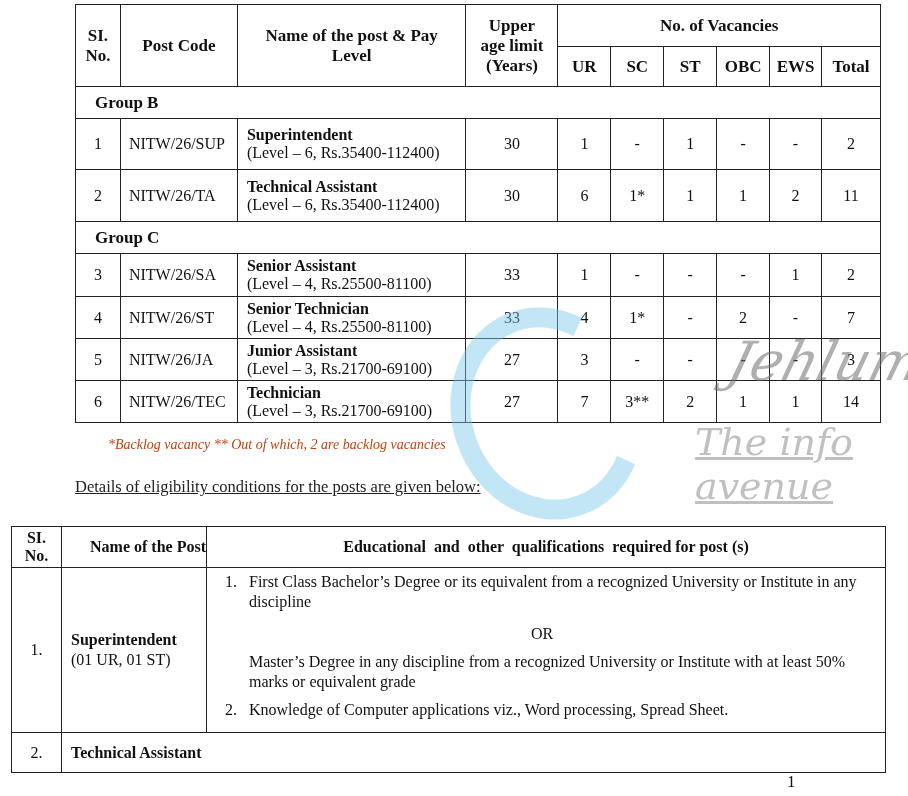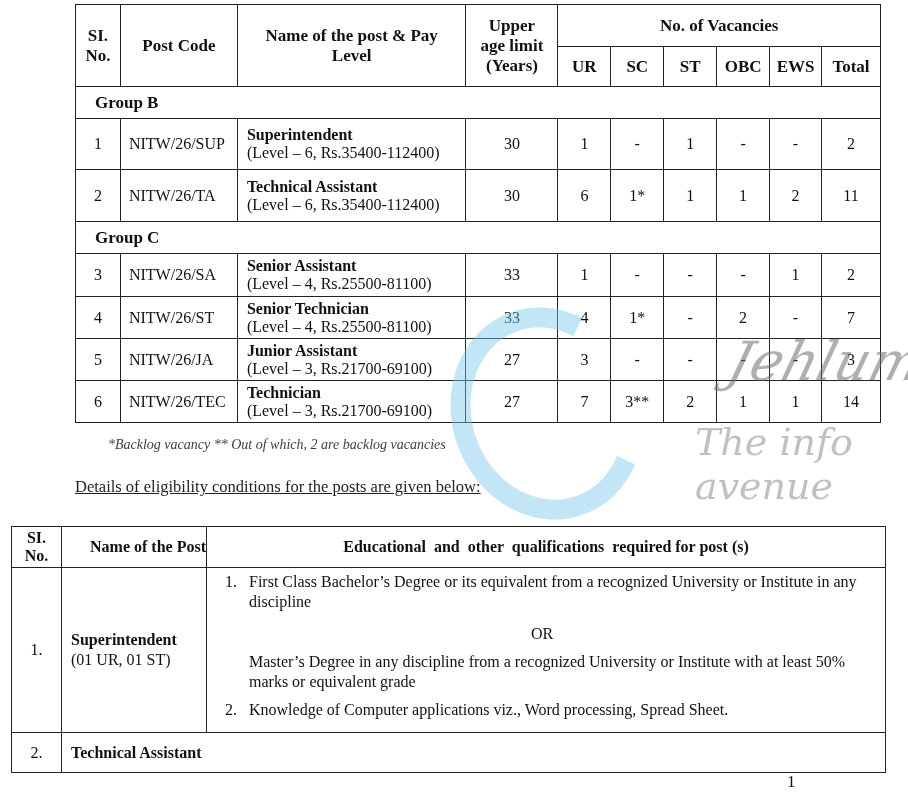--- a/index.html
+++ b/index.html
@@ -14,21 +14,21 @@
   
   #vac-table { left:75px; top:4px; width:806px; }
   #vac-table th { font-weight:bold; font-size:17px; text-align:center; line-height:20px; }
   #vac-table td { font-size:16px; text-align:center; }
   #vac-table td.code { text-align:left; padding-left:8px; font-size:16px; }
   #vac-table td.name { text-align:left; padding-left:9px; font-size:16px; line-height:18px; }
   #vac-table td.name b { font-size:16px; }
   #vac-table td.group { text-align:left; padding-left:19px; font-weight:bold; font-size:17px; height:31px; }
 
   .footnote {
-    position:absolute; left:108px; top:437px; font-style:italic; font-size:14px; color:#404040;
+    position:absolute; left:108px; top:437px; font-style:italic; font-size:14px; color:#c2410c;
   }
   .subhead {
     position:absolute; left:75px; top:477px; font-size:16.5px; text-decoration:underline; color:#222;
   }
 
   
   #qual-table { left:11px; top:526px; width:875px; }
   #qual-table th { font-weight:bold; font-size:16px; line-height:18px; }
   #qual-table td { font-size:16px; vertical-align:middle; }
   .qitem { display:flex; line-height:20px; }
@@ -47,20 +47,21 @@
   }
   .wm-sign {
     position:absolute; left:730px; top:330px; font-family:"DejaVu Serif", serif;
     font-style:italic; font-size:54px; color:rgba(110,110,110,0.55); transform:skewX(-15deg);
     pointer-events:none;
   }
   .wm-text {
     position:absolute; left:695px; top:420px; font-family:"DejaVu Serif", serif;
     font-style:italic; font-size:38px; color:rgba(140,140,140,0.55);
     pointer-events:none;
+    text-decoration:underline;
   }
 </style>
 </head>
 <body>
 
 <table id="vac-table">
   <colgroup>
     <col style="width:45px">
       <col style="width:117px">
       <col style="width:229px">

